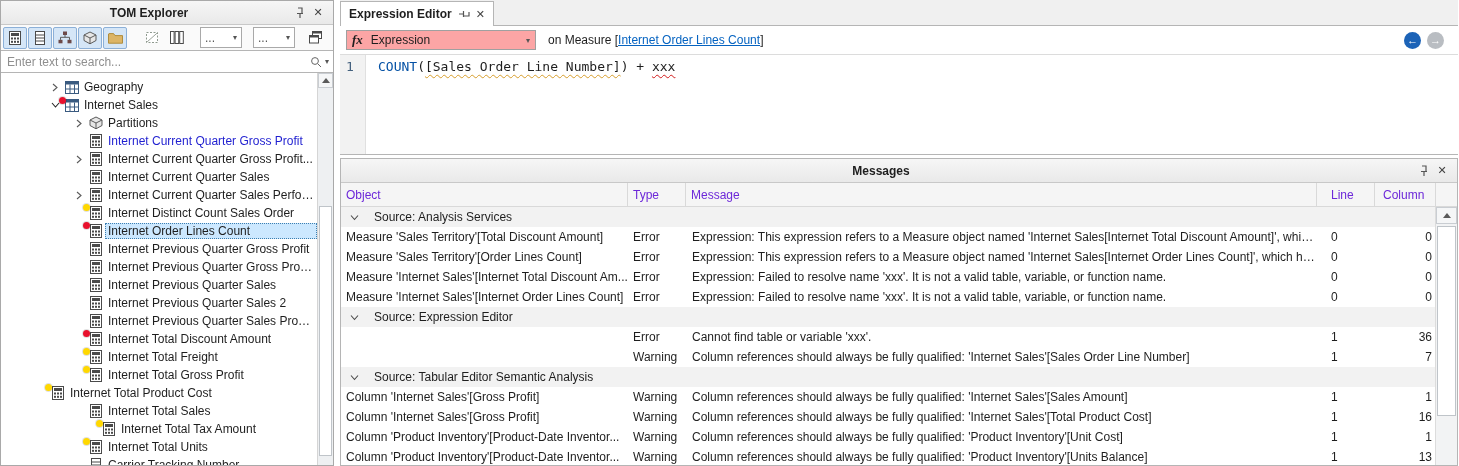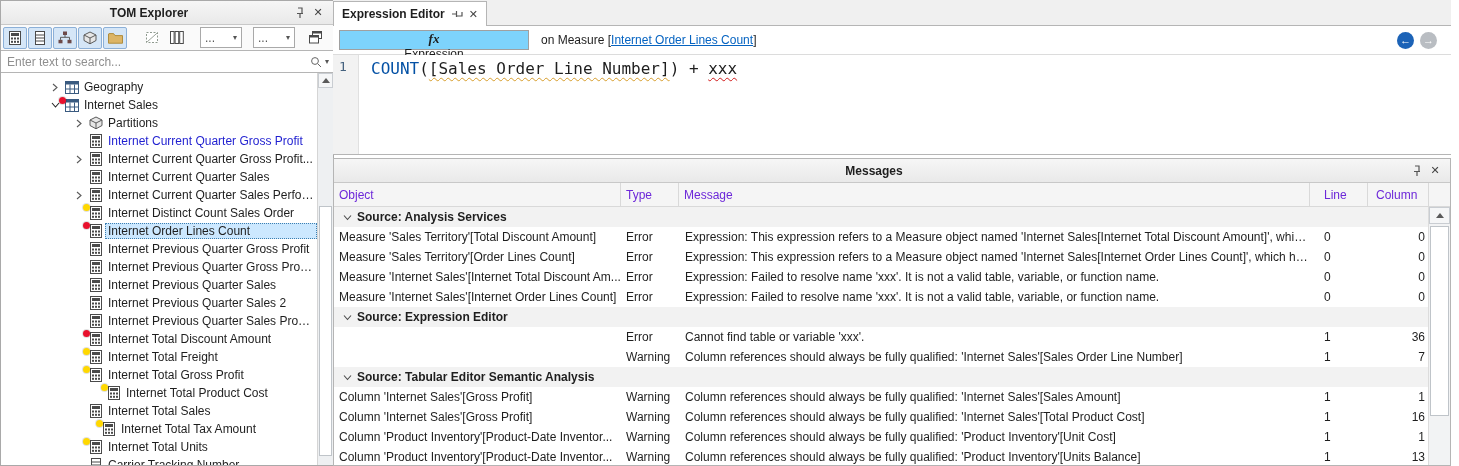--- a/index.html
+++ b/index.html
@@ -31,51 +31,51 @@
   .badge.yellow{background:#ffd800;}
   .tlabeltxt{padding:1px 3px;flex:1;overflow:hidden;text-overflow:ellipsis;}
   .tlabeltxt.blue{color:#1f1fd0;}
   .trow.sel .tlabeltxt{background:#cce8ff;outline:1px dotted #3c7fb1;outline-offset:-1px;}
   .vscroll{position:absolute;top:0;right:0;bottom:0;width:15px;background:#eef0f2;border-left:1px solid #d5d5d5;}
   .sbtn{height:15px;background:#f5f6f7;border:1px solid #c9cdd2;box-sizing:border-box;display:flex;align-items:center;justify-content:center;}
   .tri-up{width:0;height:0;border-left:4px solid transparent;border-right:4px solid transparent;border-bottom:5px solid #5a5a5a;}
   .thumb{position:absolute;left:1px;right:1px;background:#fff;border:1px solid #bfc4c9;box-sizing:border-box;}
 
   
-  #right{position:absolute;left:333px;top:0;width:1118px;height:466px;}
+  #right{position:absolute;left:340px;top:0;width:1118px;height:466px;}
   #tabstrip{height:25px;background:#f0f0f0;border-bottom:1px solid #b5b5b5;display:flex;align-items:flex-end;}
   #eetab{height:25px;background:#fff;border:1px solid #b5b5b5;border-bottom:none;display:flex;align-items:center;gap:7px;padding:0 8px;box-sizing:border-box;margin-bottom:-1px;}
   #eetab .tabname{font-weight:bold;}
   .pin-h{transform:rotate(90deg);}
   #eetoolbar{height:24px;background:#fff;border-bottom:1px solid #dcdcdc;display:flex;align-items:center;padding:2px 6px 2px 6px;box-sizing:content-box;}
-  #fxcombo{width:190px;height:20px;border:1px solid #a0a0a0;background:#7dd3fc;display:flex;align-items:center;padding:0 5px;box-sizing:border-box;gap:0;flex-direction:column;}
+  #fxcombo{width:190px;height:20px;border:1px solid #a0a0a0;background:#fca5a5;display:flex;align-items:center;padding:0 5px;box-sizing:border-box;gap:8px;}
   #fxcombo .fx{font-family:"Liberation Serif","DejaVu Serif",serif;font-style:italic;font-weight:bold;font-size:13px;}
   #fxcombo .fxlabel{flex:1;}
   #eecontext{margin-left:12px;}
   #eecontext a{color:#0563c1;text-decoration:underline;}
   .navcircle{width:17px;height:17px;border-radius:50%;display:flex;align-items:center;justify-content:center;color:#fff;font-size:11px;line-height:1;}
   #navback{background:#1c63b7;margin-left:auto;}
   #navfwd{background:#b9bdc2;margin-left:6px;margin-right:8px;}
   #editor{position:relative;height:99px;background:#fff;border-bottom:1px solid #b5b5b5;display:flex;}
   #gutter{width:26px;flex:0 0 26px;background:#f2f2f2;border-right:1px solid #e0e0e0;text-align:left;padding:4px 0 0 6px;box-sizing:border-box;font-family:"DejaVu Sans Mono","Liberation Mono",monospace;font-size:13px;color:#44617e;}
-  #codearea{flex:1;padding:4px 0 0 12px;font-family:"DejaVu Sans Mono","Liberation Mono",monospace;font-size:16px;white-space:pre;}
+  #codearea{flex:1;padding:4px 0 0 12px;font-family:"DejaVu Sans Mono","Liberation Mono",monospace;font-size:13px;white-space:pre;}
   .kw{color:#0451a5;}
   .wavy-o{text-decoration:underline;text-decoration-style:wavy;text-decoration-color:#d69d2b;text-decoration-thickness:1px;text-underline-offset:3px;}
   .wavy-r{text-decoration:underline;text-decoration-style:wavy;text-decoration-color:#d11a1a;text-decoration-thickness:1px;text-underline-offset:3px;}
 
   
   #messages{position:absolute;left:0;top:158px;width:1118px;height:308px;border:1px solid #b5b5b5;box-sizing:border-box;background:#fff;display:flex;flex-direction:column;}
   #msgheadcols{height:23px;flex:0 0 23px;background:#f5f5f5;border-bottom:1px solid #d9d9d9;display:grid;grid-template-columns:287px 58px 631px 58px 61px 1fr;color:#6d28d9;}
   .hcell{display:flex;align-items:center;border-right:1px solid #d9d9d9;padding-left:5px;box-sizing:border-box;overflow:hidden;white-space:nowrap;}
   .hcell.c0{padding-left:5px;}
   .hcell.c3{padding-left:14px;}
   .hcell.c4{padding-left:8px;}
   .hcell.c5{border-right:none;}
   #msglist{position:relative;flex:1;overflow:hidden;}
-  .mgroup{height:20px;display:flex;align-items:center;background:#f2f2f2;font-weight:bold;gap:5px;padding-left:9px;width:calc(100% - 21px);box-sizing:border-box;}
+  .mgroup{height:20px;display:flex;align-items:center;background:#f2f2f2;font-weight:normal;gap:15px;padding-left:9px;width:calc(100% - 21px);box-sizing:border-box;}
   .mrow{height:20px;display:grid;grid-template-columns:287px 58px 631px 58px 63px;align-items:center;width:calc(100% - 21px);}
   .mc{overflow:hidden;white-space:nowrap;text-overflow:ellipsis;padding-left:5px;box-sizing:border-box;}
   .mc.c2{padding-left:6px;}
   .mc.c3{padding-left:14px;}
   .mc.c4{text-align:right;padding-right:6px;}
   #msgscroll{position:absolute;top:0;right:0;bottom:0;width:21px;background:#f2f3f4;border-left:1px solid #dcdcdc;}
   #msgscroll .sbtn{height:17px;}
 </style>
 </head>
 <body>
@@ -503,21 +503,21 @@
                 <rect x="8" y="6.5" width="2" height="2"></rect>
                 <rect x="2" y="9.8" width="2" height="2"></rect>
                 <rect x="5" y="9.8" width="2" height="2"></rect>
                 <rect x="8" y="9.8" width="2" height="2"></rect>
               </g>
             </svg>
             <span class="badge yellow"></span>
           </span>
           <span class="tlabeltxt">Internet Total Gross Profit</span>
         </div>
-        <div class="trow" style="padding-left: 88px; padding-right: 16px;">
+        <div class="trow" style="padding-left: 32px; padding-right: 16px;">
           <span class="texp"></span>
           <span class="ticon">
             <svg width="12" height="14" viewBox="0 0 12 14">
               <rect x="0.5" y="0.5" width="11" height="13" fill="#fff" stroke="#4a4a4a"></rect>
               <rect x="2" y="2" width="8" height="3" fill="#4a4a4a"></rect>
               <g fill="#4a4a4a">
                 <rect x="2" y="6.5" width="2" height="2"></rect>
                 <rect x="5" y="6.5" width="2" height="2"></rect>
                 <rect x="8" y="6.5" width="2" height="2"></rect>
                 <rect x="2" y="9.8" width="2" height="2"></rect>

